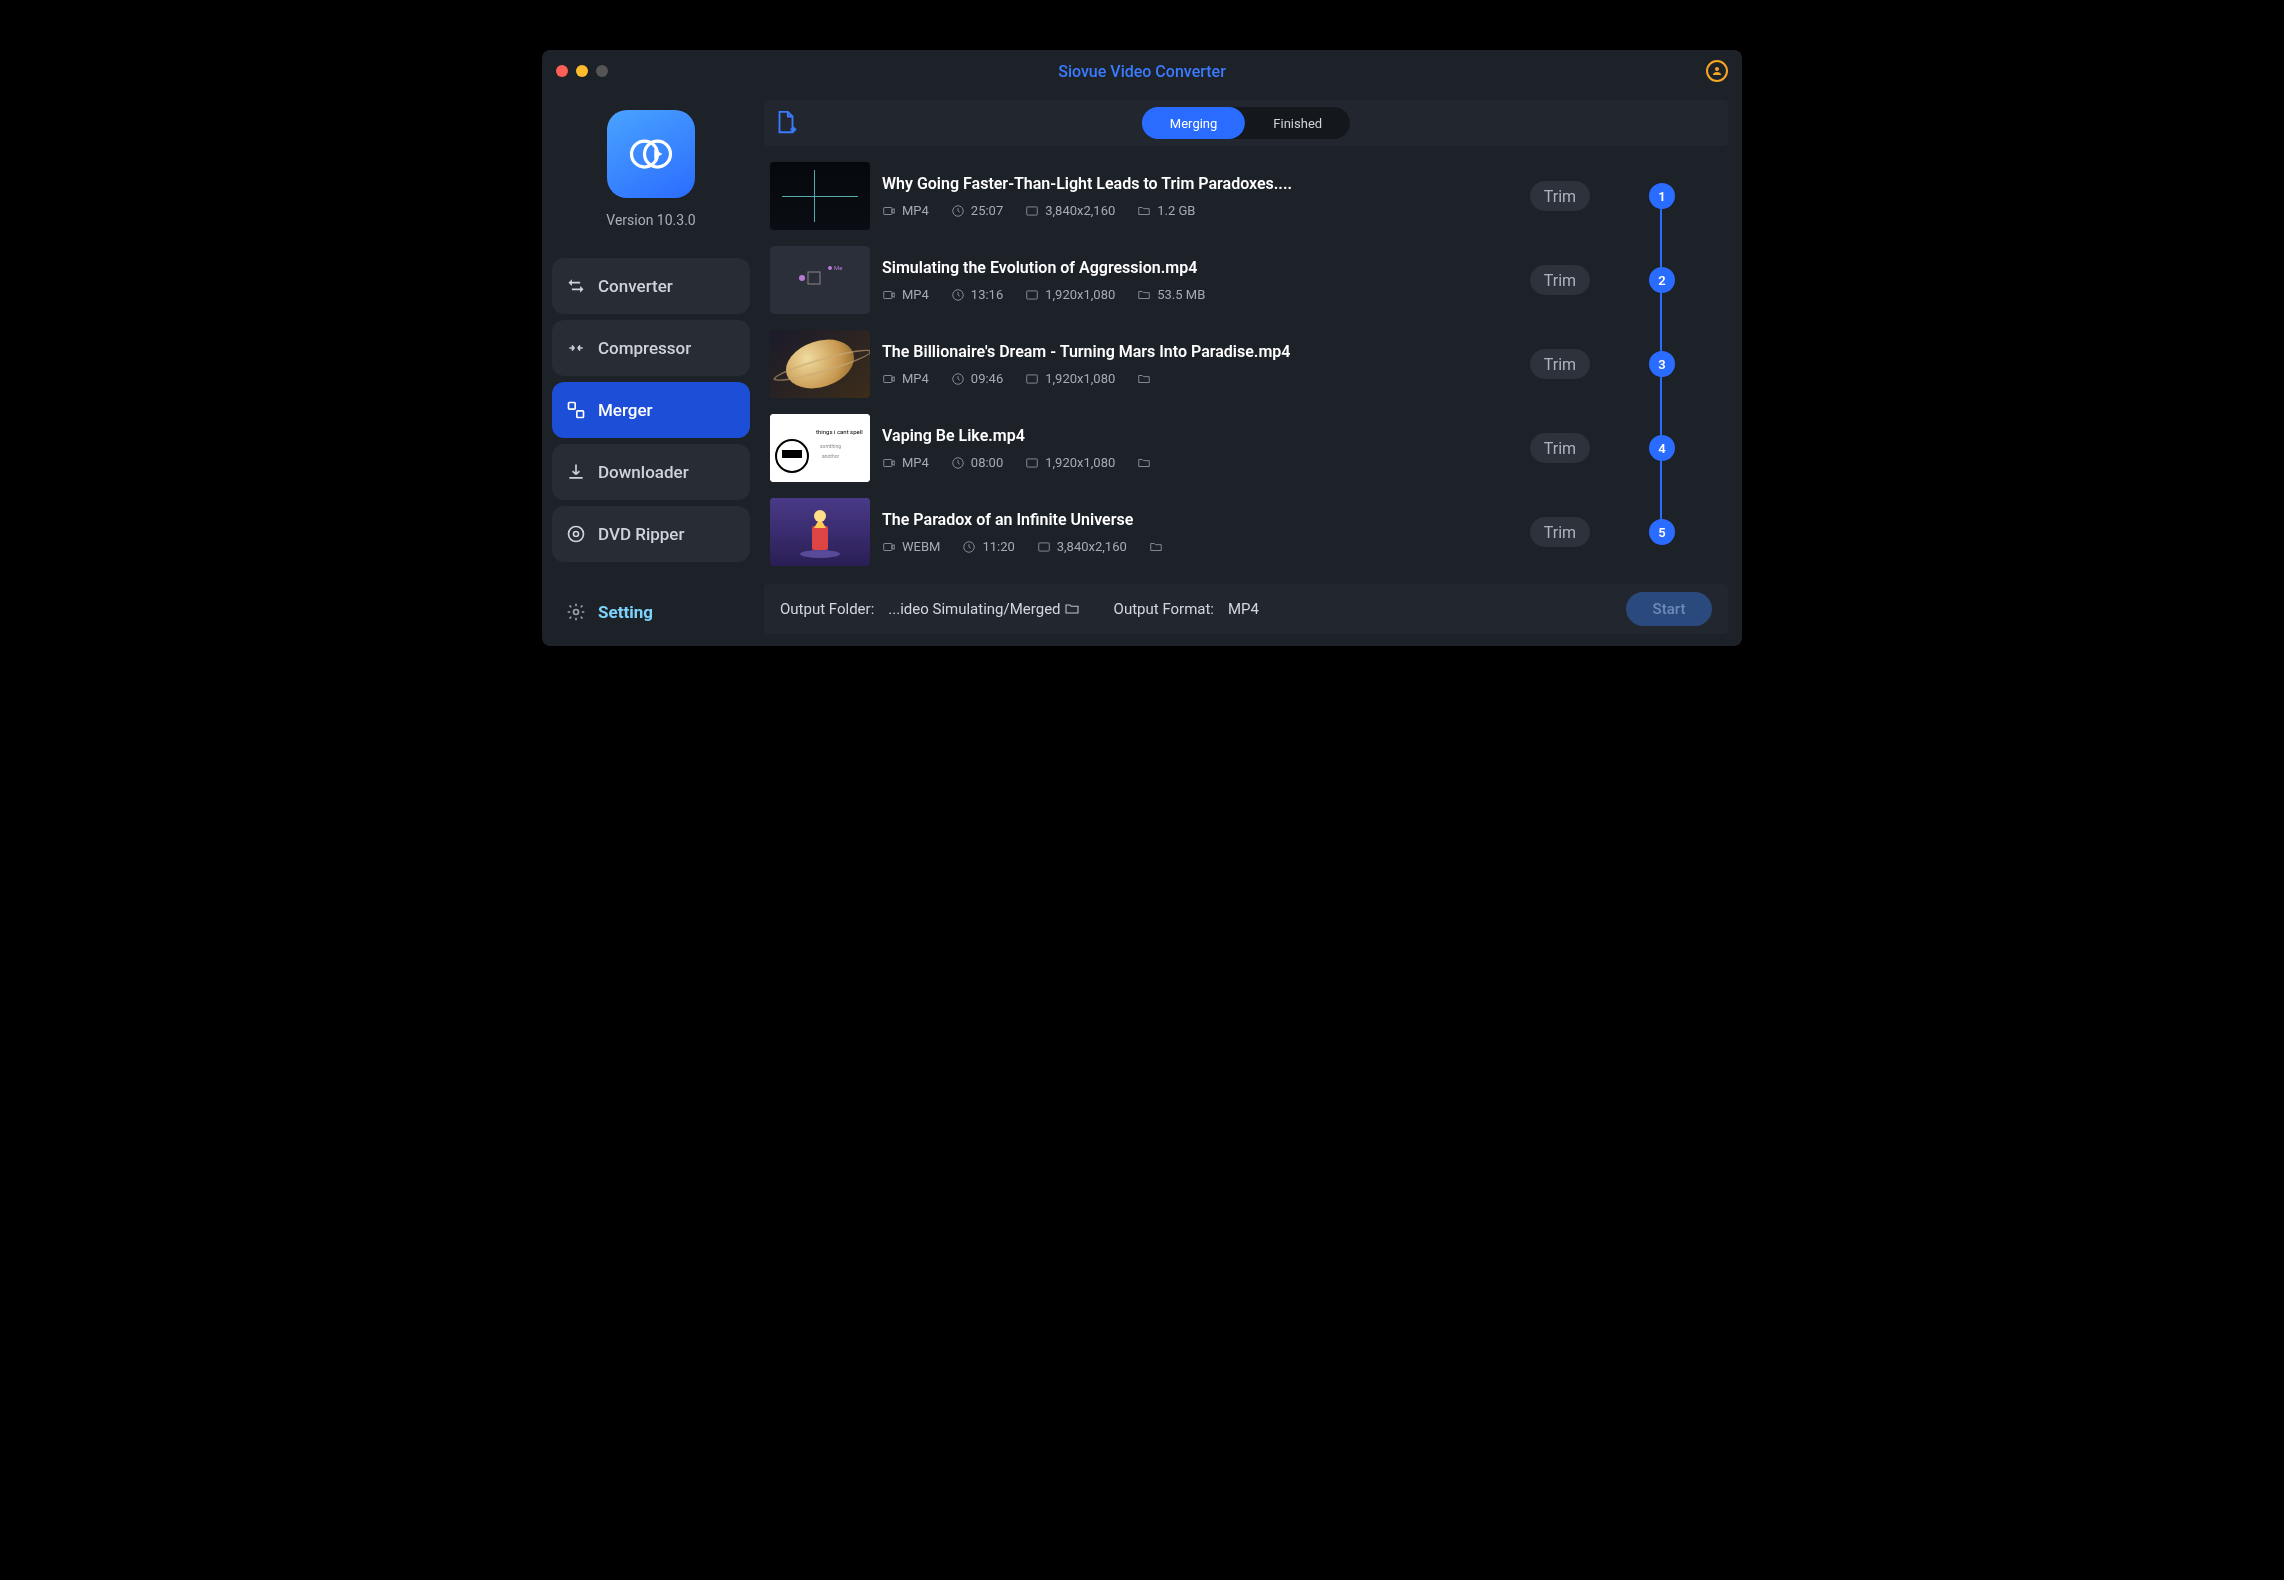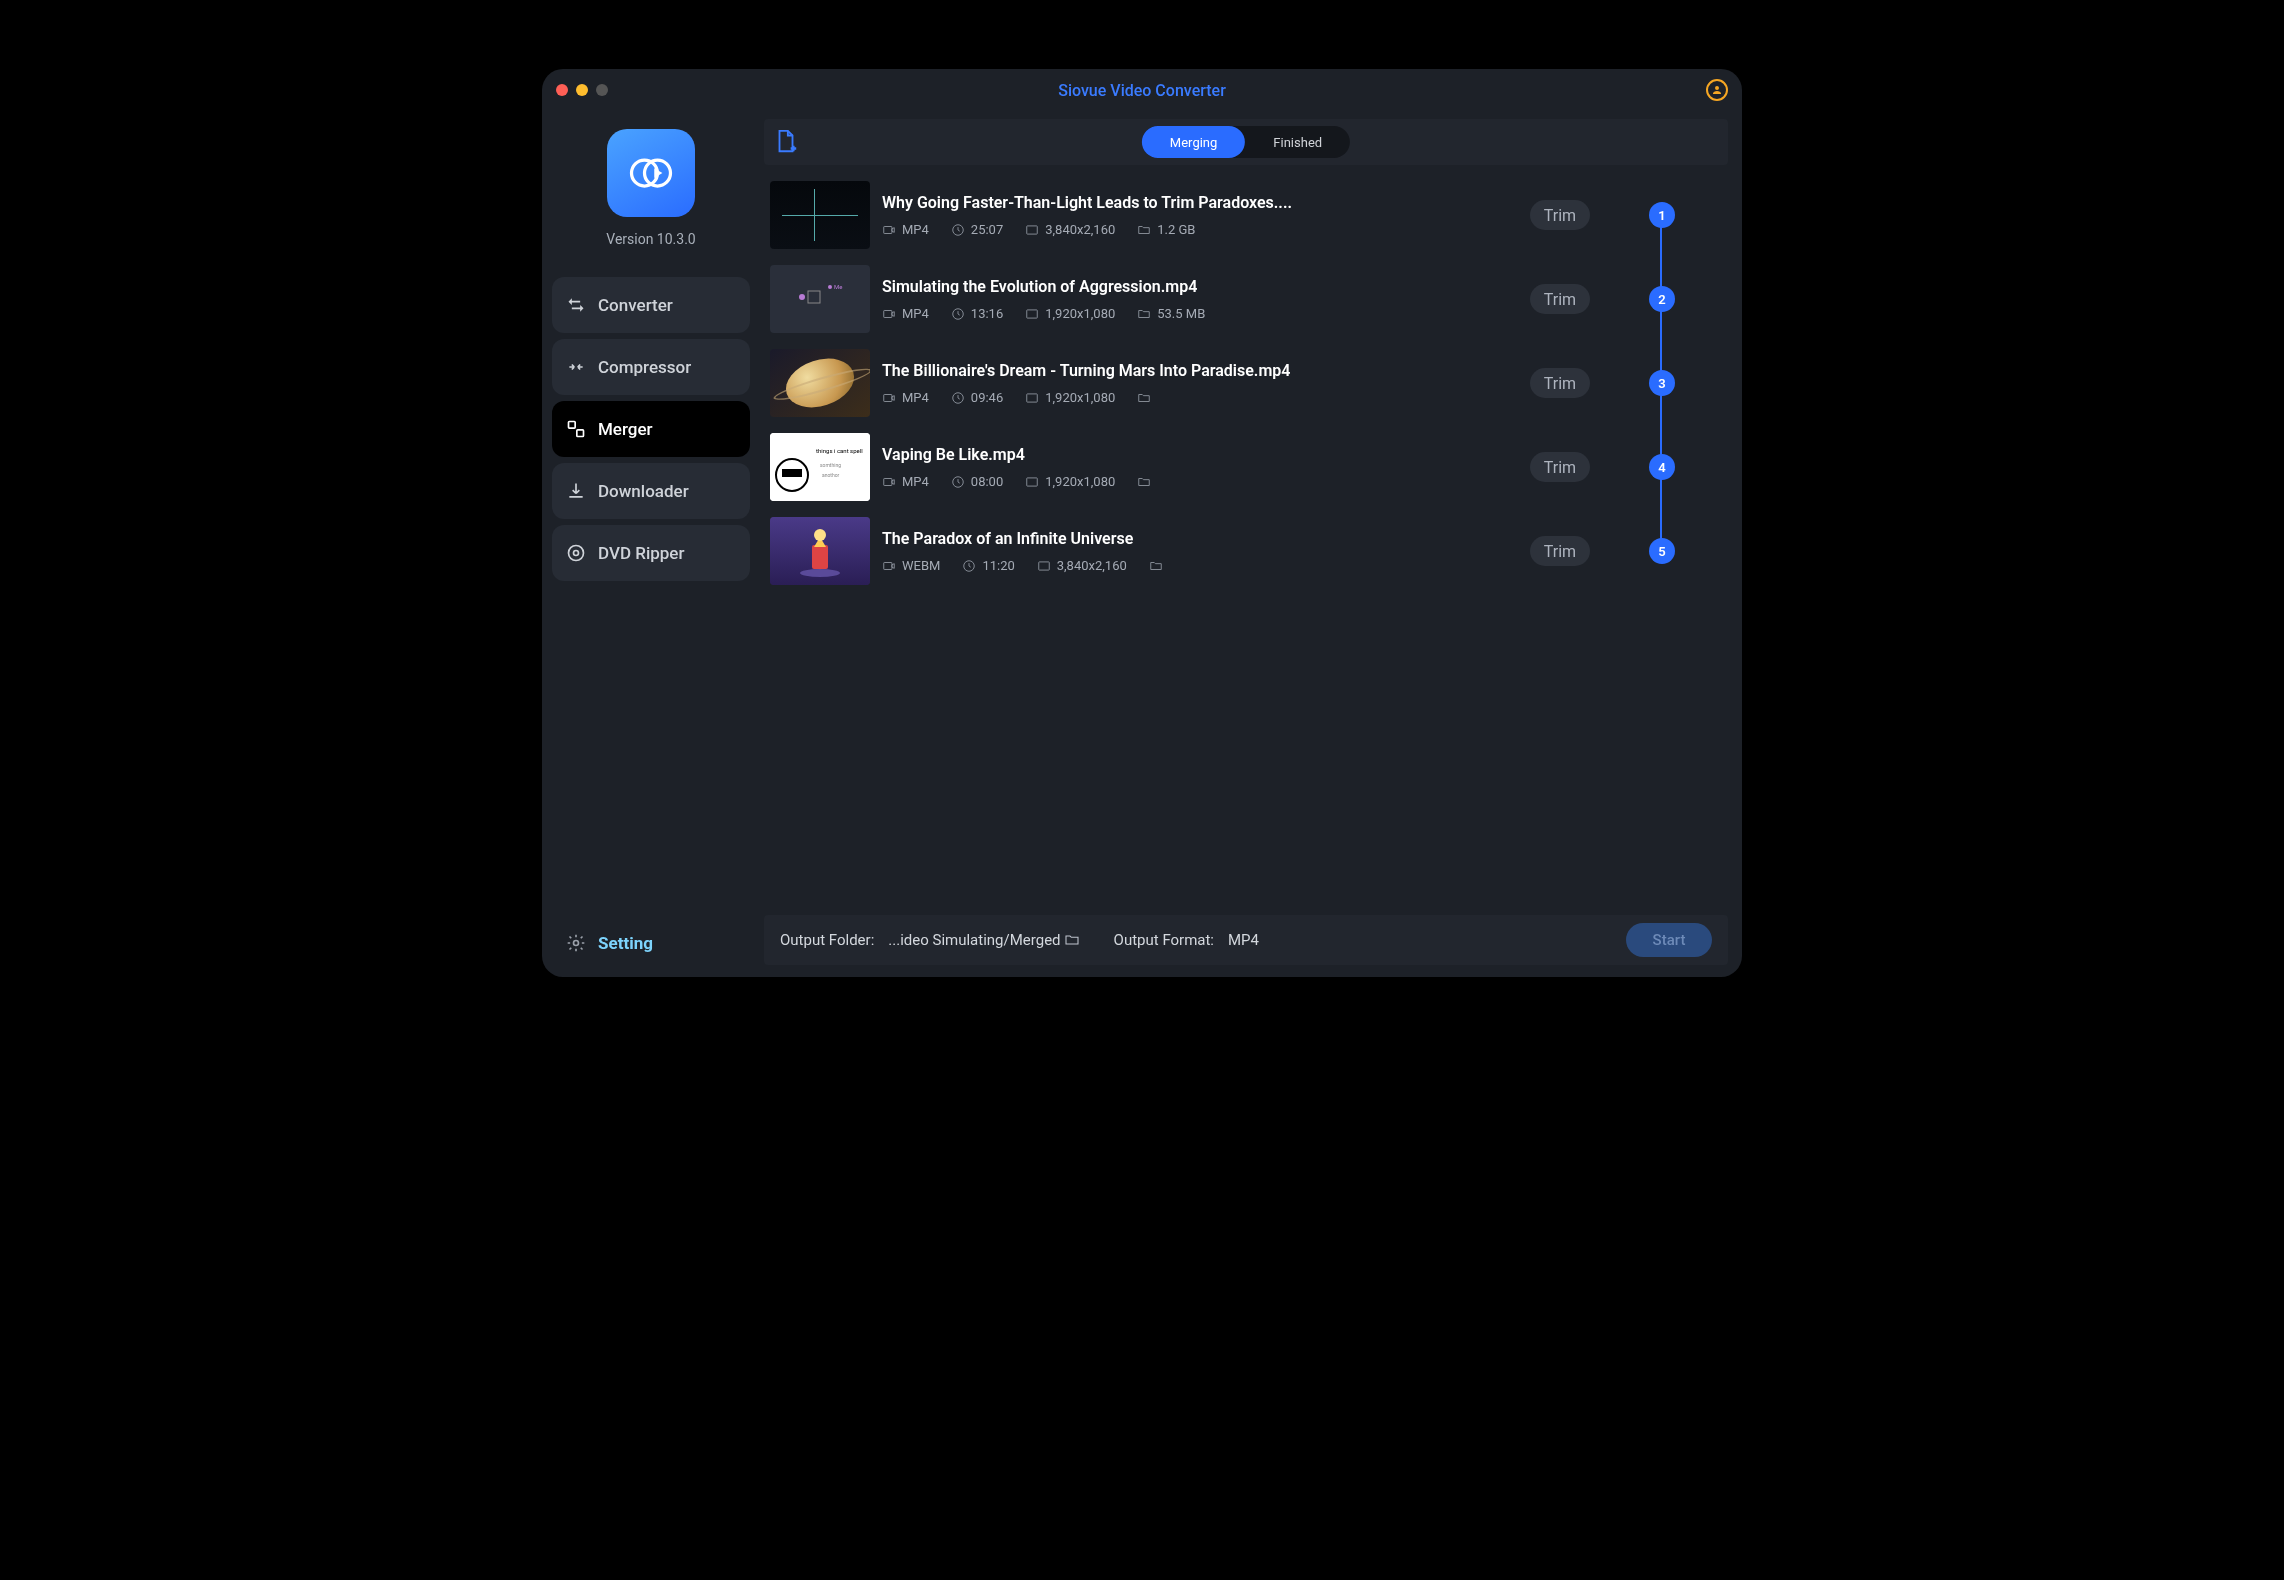--- a/index.html
+++ b/index.html
@@ -1,27 +1,26 @@
 <!DOCTYPE html>
 <html><head>
 <meta charset="utf-8">
 <style>
   * { box-sizing: border-box; margin: 0; padding: 0; font-family: -apple-system, BlinkMacSystemFont, "Segoe UI", Roboto, sans-serif; }
   body { background: #000; display: flex; align-items: flex-start; justify-content: center; padding: 50px 0; }
   .window {
     width: 1200px;
-    height: 908px;
+    height: 596px;
     background: #1d2128;
-    border-radius: 21px;
+    border-radius: 8px;
     display: flex;
     flex-direction: column;
     overflow: hidden;
     box-shadow: 0 20px 60px rgba(0,0,0,0.6);
     position: relative;
-    margin-top: 19px;
   }
   .titlebar {
     height: 42px;
     display: flex;
     align-items: center;
     padding: 0 14px;
     position: relative;
   }
   .traffic { display: flex; gap: 8px; }
   .dot { width: 12px; height: 12px; border-radius: 50%; }
@@ -48,21 +47,21 @@
     display:flex; align-items:center; justify-content:center;
   }
   .logo svg { width: 52px; height: 52px; stroke:#fff; fill:none; stroke-width:4; }
   .version { color:#a9b0ba; font-size:14px; margin-top:14px; }
   .nav { display:flex; flex-direction:column; gap:6px; }
   .nav-item {
     display:flex; align-items:center; gap:12px;
     height:56px; padding:0 14px; border-radius:12px;
     background:#272c35; color:#cfd3d9; font-size:17px; cursor:pointer; font-weight:500;
   }
-  .nav-item.active { background:#000000; color:#fff; }
+  .nav-item.active { background:#1d4ed8; color:#fff; }
   .nav-item svg { width:20px; height:20px; stroke:currentColor; fill:none; stroke-width:2; }
   .nav-item.active svg { stroke:#fff; }
   .sidebar-footer { margin-top:auto; }
   .setting-item {
     display:flex; align-items:center; gap:12px; height:48px; padding:0 14px;
     color:#7dd3fc; font-size:17px; cursor:pointer; font-weight:700;
   }
   .setting-item svg { width:20px; height:20px; stroke:#9aa0a9; fill:none; stroke-width:2; }
   .main { flex:1; padding:8px 14px 0 4px; display:flex; flex-direction:column; position:relative; }
   .topbar {

